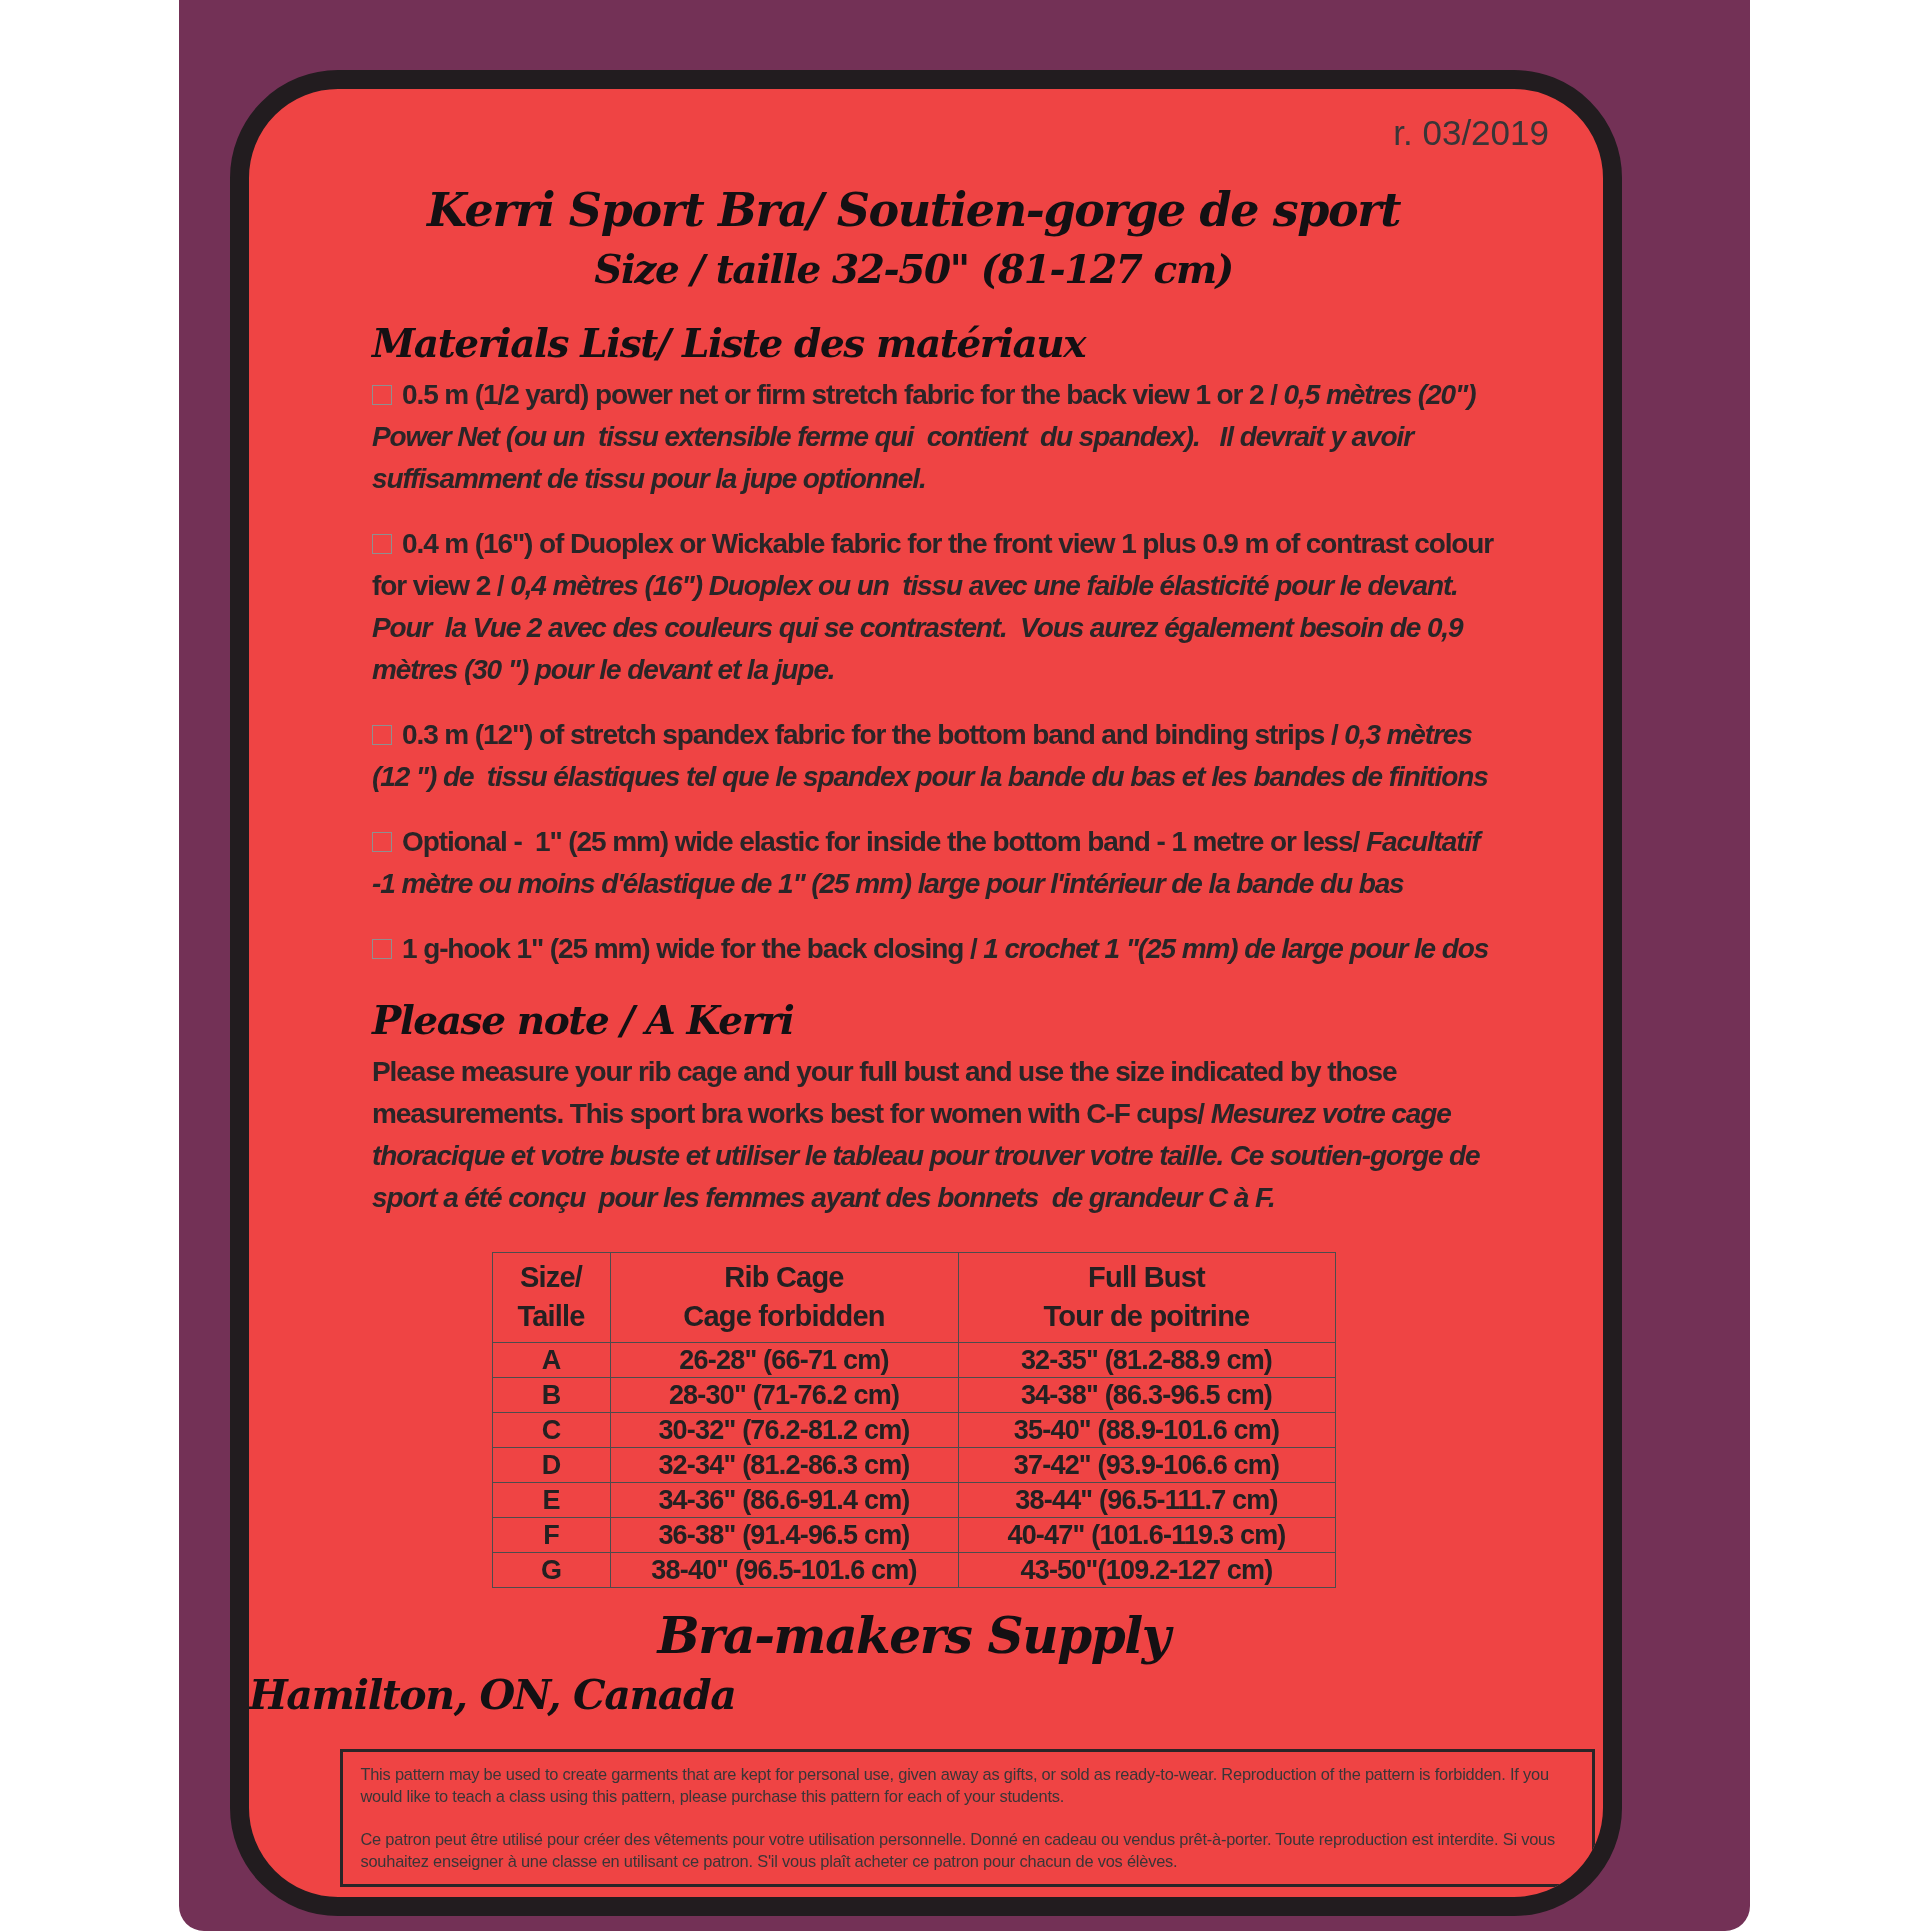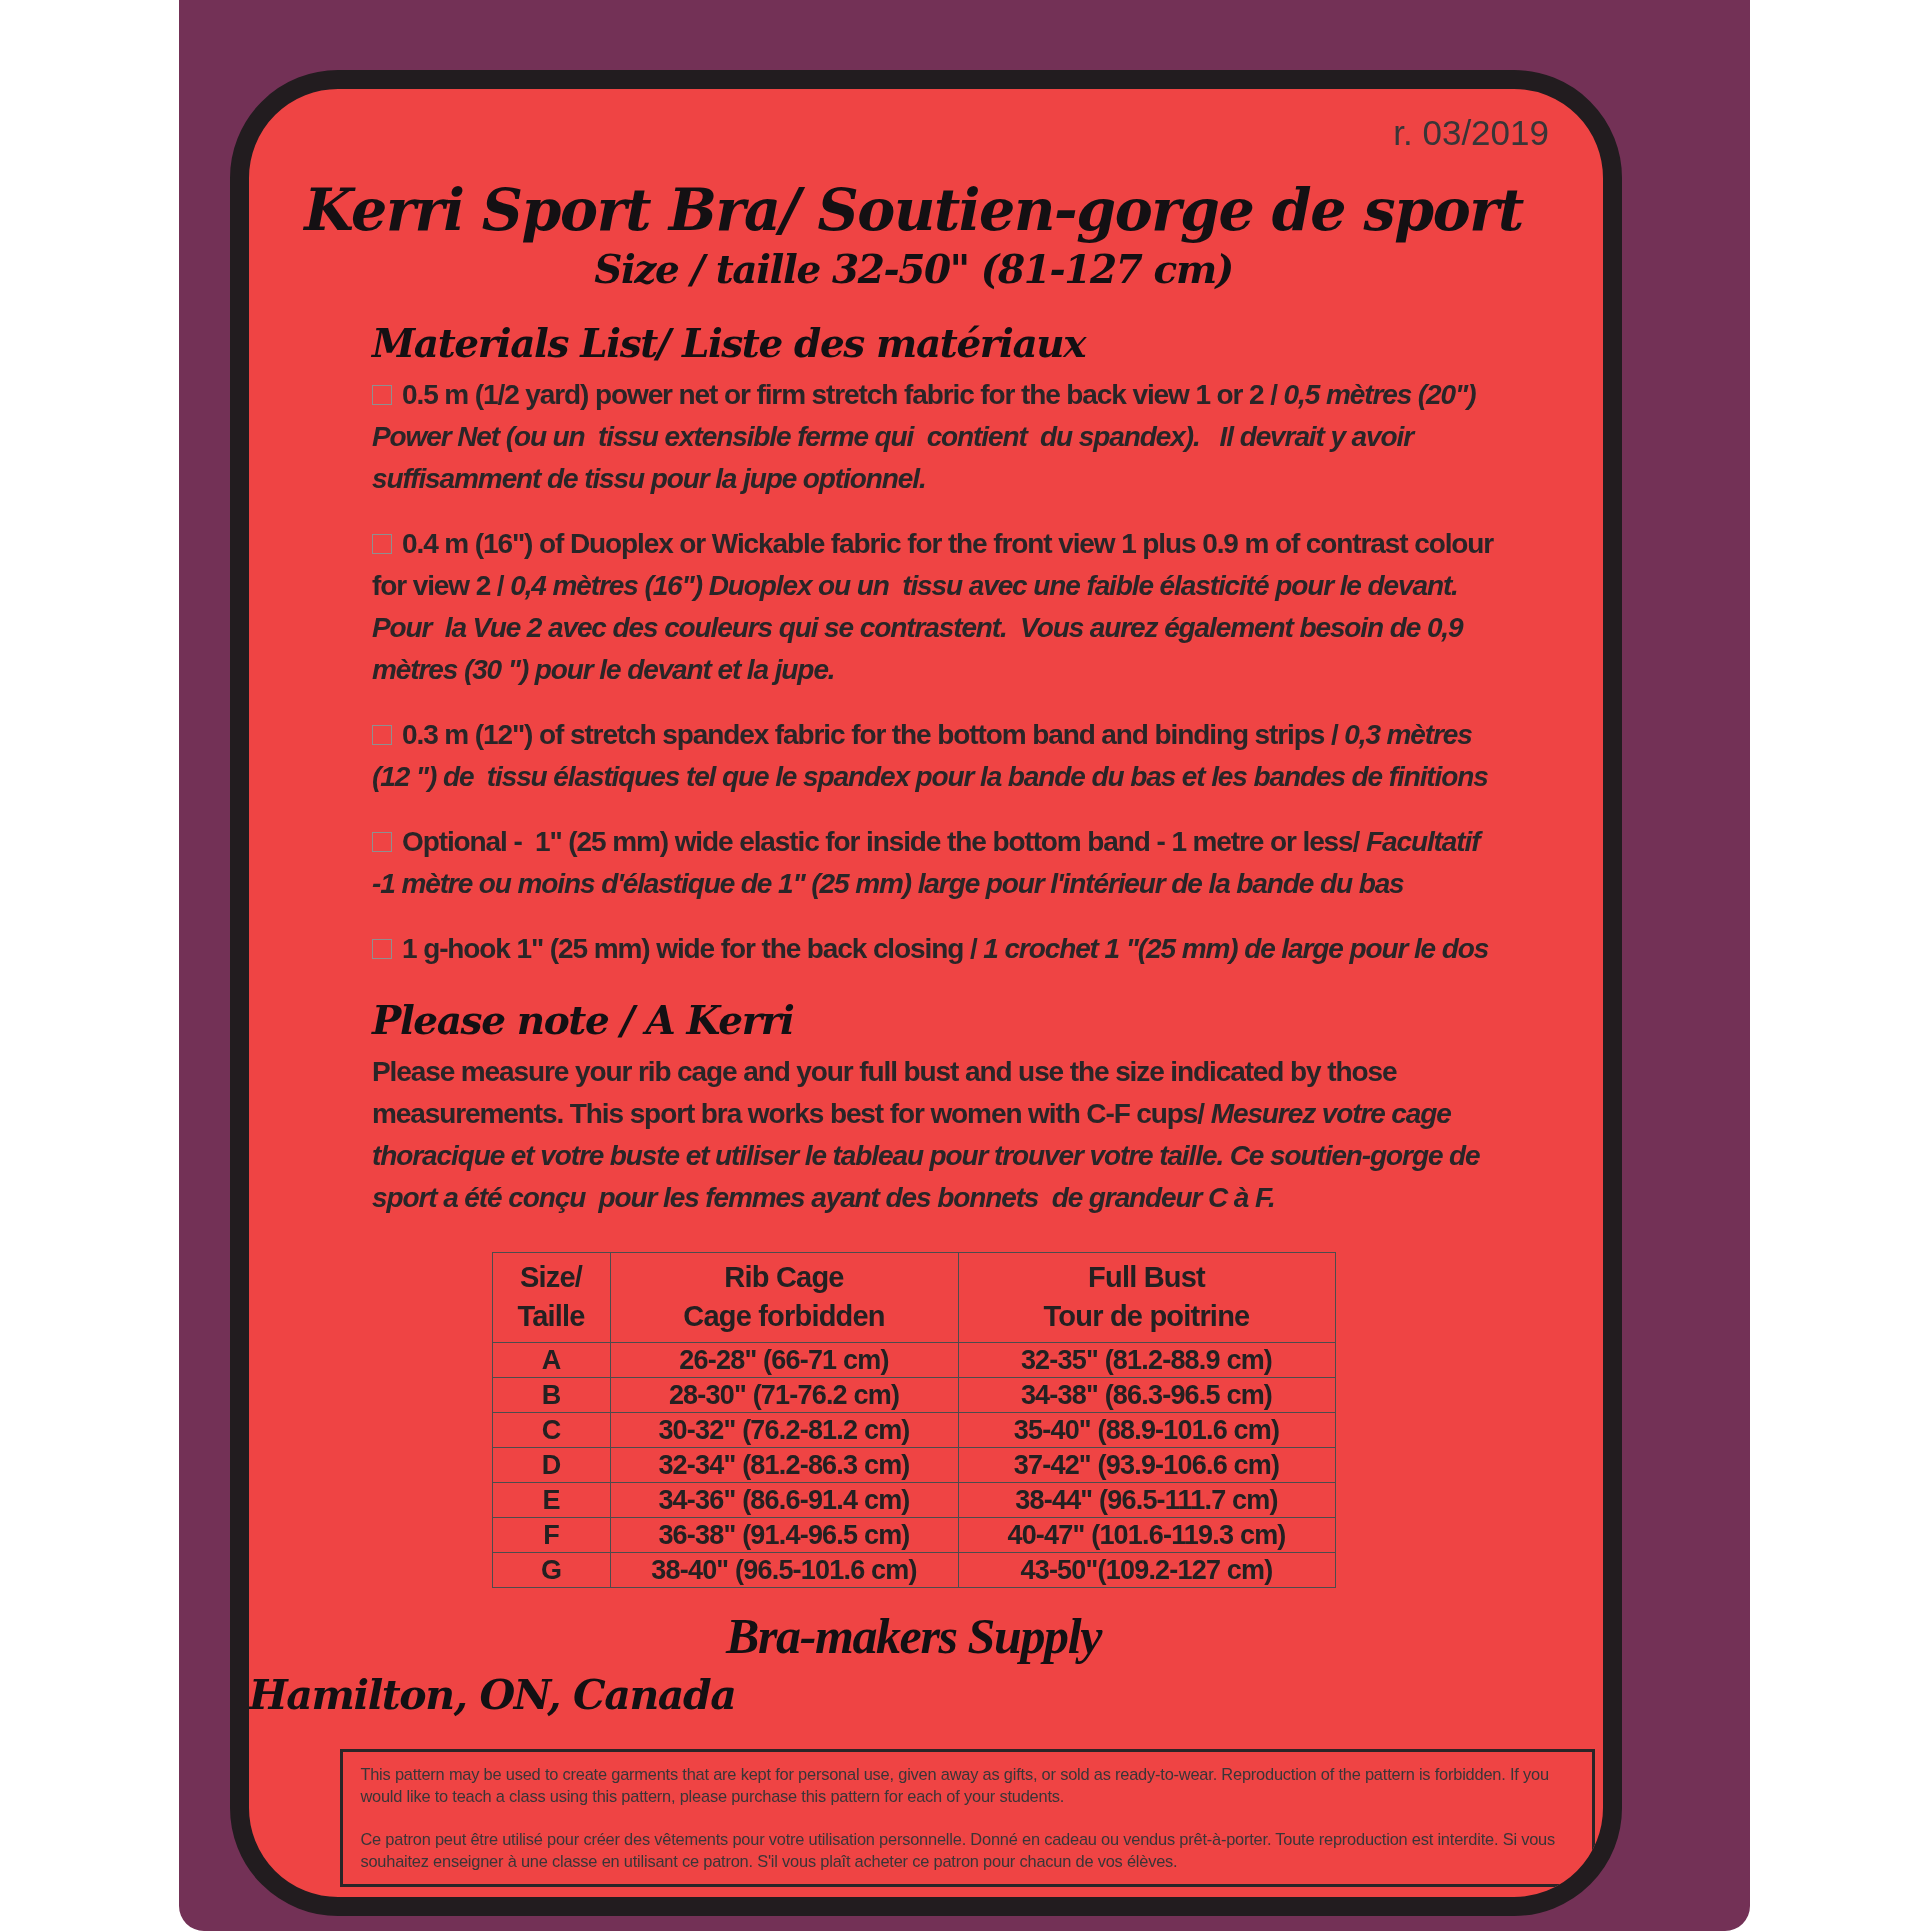--- a/index.html
+++ b/index.html
@@ -19,21 +19,21 @@
   }
   .card-inner{padding:19.3px 25px 0 0;}
   .revision{
     text-align:right;font-size:35px;line-height:42px;color:#3a3537;
     padding-right:29px;margin-top:3.9px;
   }
   .script{
     font-family:"DejaVu Serif",serif;font-style:italic;font-weight:bold;
     color:#141013;letter-spacing:-1.4px;
   }
-  .title{text-align:center;font-size:57px;line-height:62px;margin-top:25px;}
+  .title{text-align:center;font-size:46px;line-height:62px;margin-top:25px;}
   .subtitle{text-align:center;font-size:39px;line-height:48px;margin-top:3.9px;}
   .section-heading{font-size:39px;line-height:50px;margin:25px 0 5.8px 123px;}
   .body-par{
     margin:0 0 23px 123px;width:1260px;font-size:28px;line-height:42px;
     letter-spacing:-1.1px;white-space:pre-wrap;font-weight:bold;
   }
   .body-par em{font-style:italic;}
   .checkbox{
     display:inline-block;width:18.3px;height:18.3px;border:1.9px solid #8f8f8f;
     margin-right:9.7px;transform:translateY(1px);
@@ -45,21 +45,21 @@
   }
   table.size-chart th,table.size-chart td{
     border:1.9px solid #4f4b4c;text-align:center;padding:1px 15.4px;
     font-weight:bold;
   }
   table.size-chart th{font-size:29px;line-height:39px;padding:5.8px 15.4px;}
   table.size-chart td{height:32px;}
   .col-size{width:118px;}
   .col-rib{width:348px;}
   .col-bust{width:377px;}
-  .brand-name{text-align:center;font-size:50px;line-height:60px;margin-top:17.4px;font-family:Liberation Serif, serif;}
+  .brand-name{text-align:center;font-size:50px;line-height:60px;margin-top:17.4px;}
   .brand-line{
     display:flex;justify-content:center;gap:116px;
     font-size:41px;line-height:50px;margin-top:3.9px;flex-direction:column;
   }
   .legal-box{
     box-sizing:border-box;width:1255px;margin:29px 0 0 91px;
     border:3.9px solid #2a2527;padding:11.6px 17.4px;
     font-size:16.4px;line-height:22px;letter-spacing:-0.2px;color:#3a3537;
   }
   .legal-box p{margin:0 0 21px 0;}

